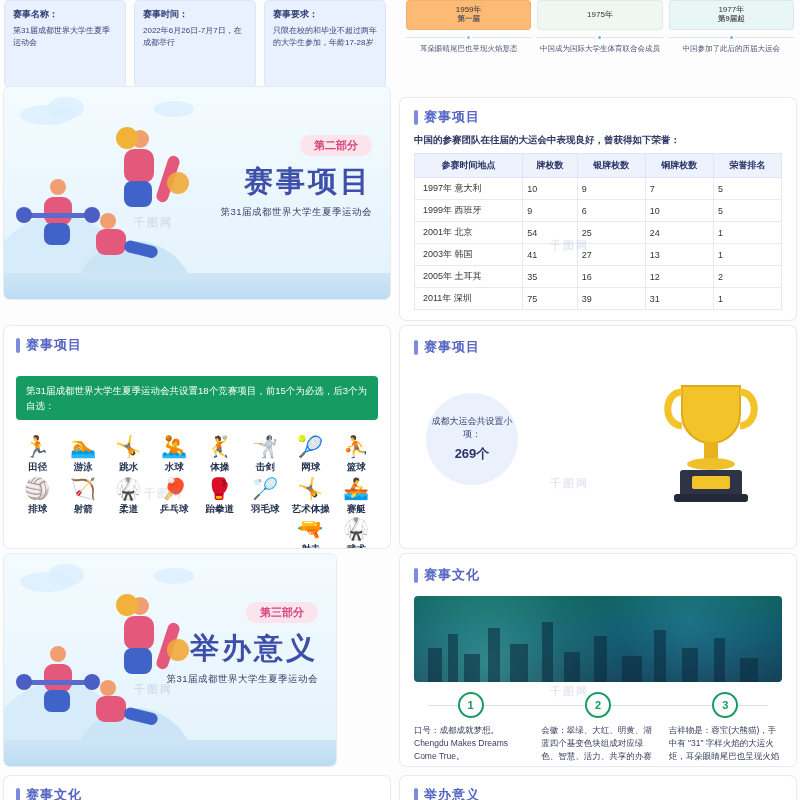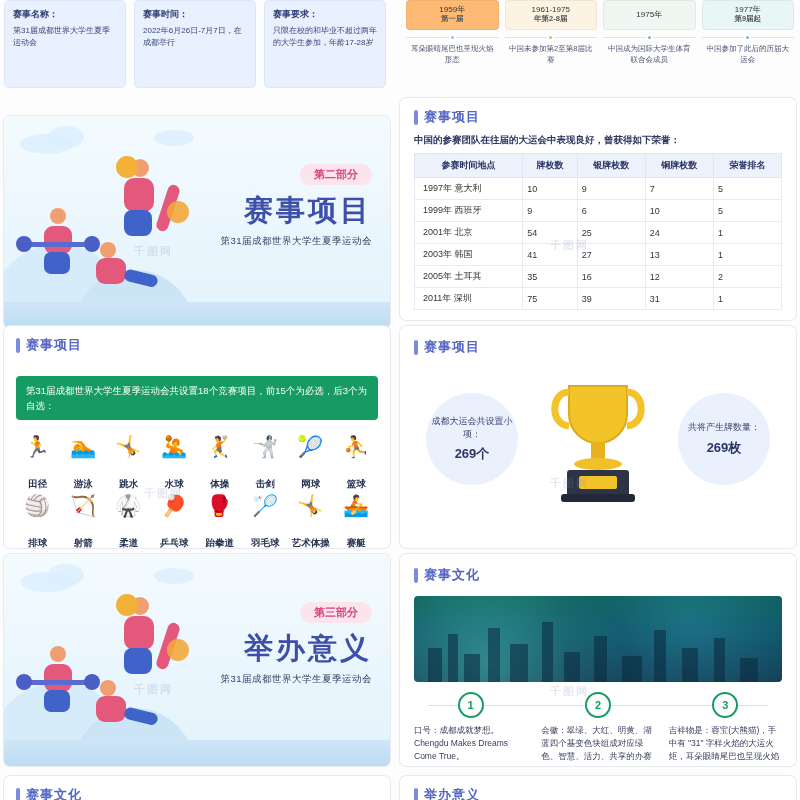--- a/index.html
+++ b/index.html
@@ -128,21 +128,21 @@
     font-size: 9.5px; line-height: 1.6; padding: 7px 10px;
   }
   .icon-grid {
     display: grid; grid-template-columns: repeat(8, 1fr); gap: 2px 2px;
   }
   .icon-cell { text-align: center; }
   .icon-glyph {
     font-size: 21px; line-height: 26px; color: #169b62;
   }
   .icon-glyph.orange { color: #f0941f; }
-  .icon-label { font-size: 9.5px; color: #23304f; font-weight: bold; margin-top: 18px; }
+  .icon-label { font-size: 9.5px; color: #23304f; font-weight: bold; margin-top: 1px; }
 
   
   .circle-stat {
     width: 92px; height: 92px; border-radius: 50%;
     background: #eaf1fc;
     display: flex; flex-direction: column; align-items: center; justify-content: center;
     text-align: center;
   }
   .circle-stat .lbl { font-size: 9px; color: #3c4673; line-height: 1.45; }
   .circle-stat .num { font-size: 13px; color: #2b3566; font-weight: bold; margin-top: 4px; }
@@ -197,31 +197,20 @@
         <span><span>1959年</span><br>
         <span class="tl-sub">第一届</span></span>
       </div>
       <div class="tl-dotline">
           <div class="tl-rule"></div>
           <div class="tl-dot" style="background:#86c8e0"></div>
         </div>
       <div class="tl-txt">耳朵眼睛尾巴也呈现火焰形态</div>
     </div>
     <div class="tl-item">
-      <div class="tl-pill" style="background:#fdf3e2">
-        <span><span>1961-1975</span><br>
-        <span class="tl-sub">年第2-8届</span></span>
-      </div>
-      <div class="tl-dotline">
-          <div class="tl-rule"></div>
-          <div class="tl-dot" style="background:#e8b85f"></div>
-        </div>
-      <div class="tl-txt">中国未参加第2至第8届比赛</div>
-    </div>
-    <div class="tl-item">
       <div class="tl-pill" style="background:#eef7f2">
         <span><span>1975年</span><br>
         <span class="tl-sub"></span></span>
       </div>
       <div class="tl-dotline">
           <div class="tl-rule"></div>
           <div class="tl-dot" style="background:#6fc3a0"></div>
         </div>
       <div class="tl-txt">中国成为国际大学生体育联合会成员</div>
     </div>
@@ -231,21 +220,21 @@
         <span class="tl-sub">第9届起</span></span>
       </div>
       <div class="tl-dotline">
           <div class="tl-rule"></div>
           <div class="tl-dot" style="background:#66c2c2"></div>
         </div>
       <div class="tl-txt">中国参加了此后的历届大运会</div>
     </div>
   </div>
 
-  <div class="slide" style="left:4px; top:116px; width:386px; height:212px;">
+  <div class="slide" style="left:4px; top:87px; width:386px; height:212px;">
     <div class="illus">
       <div class="cloud" style="left:16px; top:18px; width:54px; height:20px;"></div>
       <div class="cloud" style="left:44px; top:10px; width:36px; height:22px;"></div>
       <div class="cloud" style="left:150px; top:14px; width:40px; height:16px;"></div>
       <div class="hill" style="left:-20px; width:150px; height:84px; background:#d7ecfa;"></div>
       <div class="hill" style="left:70px; width:120px; height:58px; background:#cbe5f7;"></div>
       <div class="ground"></div>
 
       <svg width="210" height="170" style="position:absolute;left:8px;top:38px;">
         <circle cx="128" cy="14" r="9" fill="#f0a070"></circle>
@@ -445,29 +434,25 @@
         <path d="M30 12 h58 v28 a29 29 0 0 1 -58 0 z" fill="none" stroke="#e0a81c" stroke-width="2"></path>
         <path d="M30 18 C12 18 10 50 30 52" fill="none" stroke="#f3c429" stroke-width="7"></path>
         <path d="M88 18 C106 18 108 50 88 52" fill="none" stroke="#f3c429" stroke-width="7"></path>
         <rect x="52" y="68" width="14" height="18" fill="#e8b21f"></rect>
         <ellipse cx="59" cy="90" rx="24" ry="6" fill="#efc02a"></ellipse>
         <rect x="28" y="96" width="62" height="26" rx="3" fill="#2e3446"></rect>
         <rect x="40" y="102" width="38" height="13" rx="2" fill="#f3c429"></rect>
         <rect x="22" y="120" width="74" height="8" rx="3" fill="#232937"></rect>
       </svg>
 
-      <div class="circle-stat">
-        <div class="lbl">共将产生牌数量：</div>
-        <div class="num">269枚</div>
-      </div>
     </div>
     <div class="wm" style="left:150px; top:150px;">千图网</div>
   </div>
 
-  <div class="slide" style="left:4px; top:554px; width:386px; height:212px;">
+  <div class="slide" style="left:4px; top:554px; width:332px; height:212px;">
     <div class="illus">
       <div class="cloud" style="left:16px; top:18px; width:54px; height:20px;"></div>
       <div class="cloud" style="left:44px; top:10px; width:36px; height:22px;"></div>
       <div class="cloud" style="left:150px; top:14px; width:40px; height:16px;"></div>
       <div class="hill" style="left:-20px; width:150px; height:84px; background:#d7ecfa;"></div>
       <div class="hill" style="left:70px; width:120px; height:58px; background:#cbe5f7;"></div>
       <div class="ground"></div>
       <svg width="210" height="170" style="position:absolute;left:8px;top:38px;">
         <circle cx="128" cy="14" r="9" fill="#f0a070"></circle>
         <rect x="112" y="24" width="30" height="34" rx="10" fill="#e4587b"></rect>

